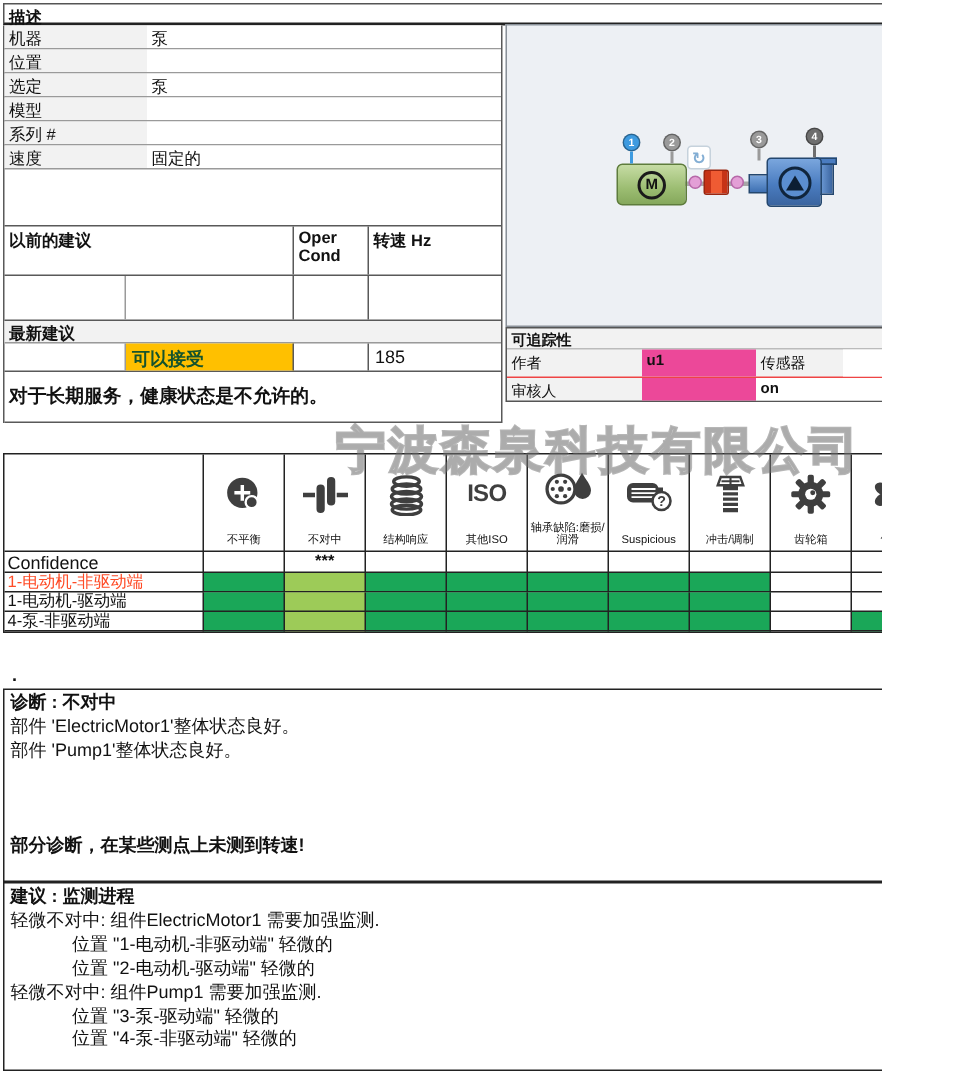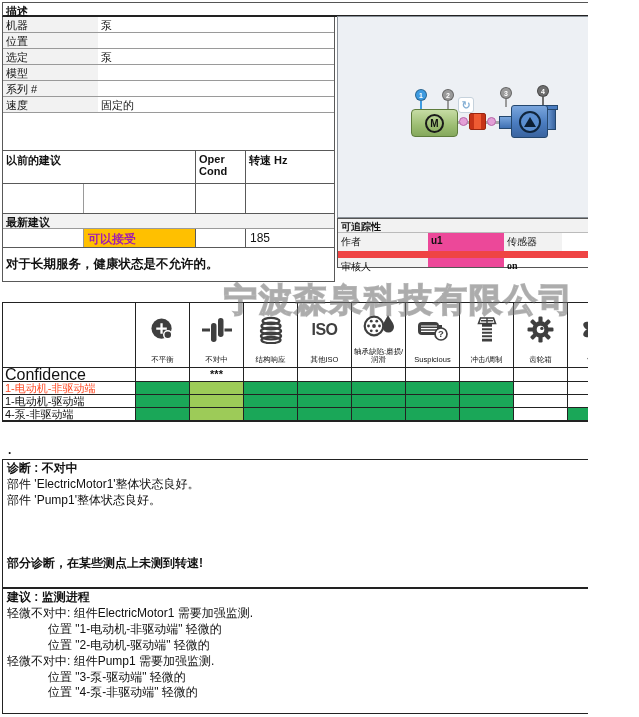--- a/index.html
+++ b/index.html
@@ -23,21 +23,21 @@
   .ph-speed { flex:1; padding:2px 3px; }
   .prev-empty { display:flex; height:30px; border-bottom:1px solid #595959; }
   .pe1 { width:81px; border-right:1px solid #9a9a9a; }
   .pe2 { width:112px; border-right:1px solid #595959; }
   .pe3 { width:50px; border-right:1px solid #595959; }
   .pe4 { flex:1; }
   .latest-header { height:15px; border-bottom:1px solid #9a9a9a; background:#f2f2f2;
     font-size:11px; font-weight:bold; padding:1px 3px; }
   .status-row { display:flex; height:19px; border-bottom:1px solid #595959; font-size:12px; }
   .sc1 { width:81px; border-right:1px solid #9a9a9a; }
-  .sc2 { width:112px; border-right:1px solid #595959; color:#a21caf; font-weight:bold; padding:2px 4px; }
+  .sc2 { width:112px; border-right:1px solid #595959; color:#14532d; font-weight:bold; padding:2px 4px; }
   .sc3 { width:50px; border-right:1px solid #595959; }
   .sc4 { flex:1; padding:2px 4px; }
   .note-row { height:34px; border-bottom:1px solid #595959; font-size:12.5px; font-weight:bold;
     padding:8px 3px 0 3px; }
 
   
   .diagram-panel { position:absolute; left:337px; top:16px; width:287px; height:202px;
     background:#edf0f4; border:1px solid #8a9199; }
   .dp { position:absolute; }
   .shaft { left:118px; top:104px; width:58px; height:3px; background:#a7a7a7; }
@@ -72,37 +72,37 @@
 
   
   .trace { position:absolute; left:337px; top:218px; width:287px; border:1px solid #555;
     background:#f2f2f2; font-size:10px; }
   .trace-title { height:14px; padding:1px 3px; font-weight:bold; border-bottom:1px solid #bbb; }
   .trow { display:flex; }
   .t-l1 { width:90px; padding:2px 3px; }
   .t-v1 { width:76px; background:#ec4899; font-weight:bold; padding:2px 3px; line-height:11px; }
   .t-l2 { width:58px; padding:2px 3px; }
   .t-v2 { flex:1; background:#fff; padding:2px 3px; font-weight:bold; }
-  .tr1 { height:18px; } .tr2 { height:23px; } .tr3 { height:16px; border-top:7px solid #ef4444; }
+  .tr1 { height:18px; } .tr2 { height:23px; } .tr3 { height:16px; border-top:1px solid #ef4444; }
 
   
   .matrix { position:absolute; left:2px; top:302px; width:621px; border:1px solid #222; background:#fff; }
   .mhead { display:flex; height:65px; }
   .mhead .mlabel { border-bottom:1px solid #222; }
   .mlabel { width:133px; border-right:1px solid #222; font-size:11px; padding:0 2px; display:flex; align-items:center; }
   .mhcell { width:54px; border-right:1px solid #222; border-bottom:1px solid #222;
     display:flex; flex-direction:column; align-items:center; }
   .mhcell:last-child, .mcell:last-child { border-right:none; width:53px; }
   .icon-wrap { flex:1; display:flex; align-items:center; justify-content:center; }
   .mcaption { font-size:7.5px; line-height:8px; text-align:center; padding:0 1px 3px 1px; word-break:break-all; }
   .iso-txt { font-size:16px; font-weight:bold; color:#3f3f3f; letter-spacing:-0.5px; }
   .mrow { display:flex; height:13px; }
   .mrow .mlabel { font-size:11px; line-height:12px; border-bottom:1px solid #222; padding:0 2px; }
   .mrow-conf { height:14px; }
-  .mrow-conf .mlabel { font-size:16px; }
+  .mrow-conf .mlabel { font-size:12px; }
   .mcell { width:54px; border-right:1px solid #222; border-bottom:1px solid #222;
     font-size:11px; font-weight:bold; text-align:center; line-height:13px; }
 
   
   .watermark { position:absolute; left:224px; top:278px; font-size:33px; font-weight:bold;
     letter-spacing:2px; color:rgba(125,125,125,0.16); -webkit-text-stroke:1.4px rgba(110,110,110,0.5);
     white-space:nowrap; z-index:10; pointer-events:none; }
 
   
   .sep-dot { position:absolute; left:8px; top:443px; font-size:12px; font-weight:bold; }
@@ -209,21 +209,21 @@
     <div class="trace-title">可追踪性</div>
     <div class="trow tr1">
       <div class="t-l1">作者</div>
       <div class="t-v1">u1</div>
       <div class="t-l2">传感器</div>
       <div class="t-v2"></div>
     </div>
     <div class="trow tr3">
       <div class="t-l1">审核人</div>
       <div class="t-v1"></div>
-      <div class="t-l2" style="background:#fff;font-weight:bold;font-family:Liberation Serif, serif;">on</div>
+      <div class="t-l2" style="background:#fff;font-weight:bold;">on</div>
       <div class="t-v2"></div>
     </div>
   </div>
 
   <div class="watermark">宁波森泉科技有限公司</div>
 
   <div class="matrix">
     <div class="mhead">
       <div class="mlabel"></div>
       <div class="mhcell">

